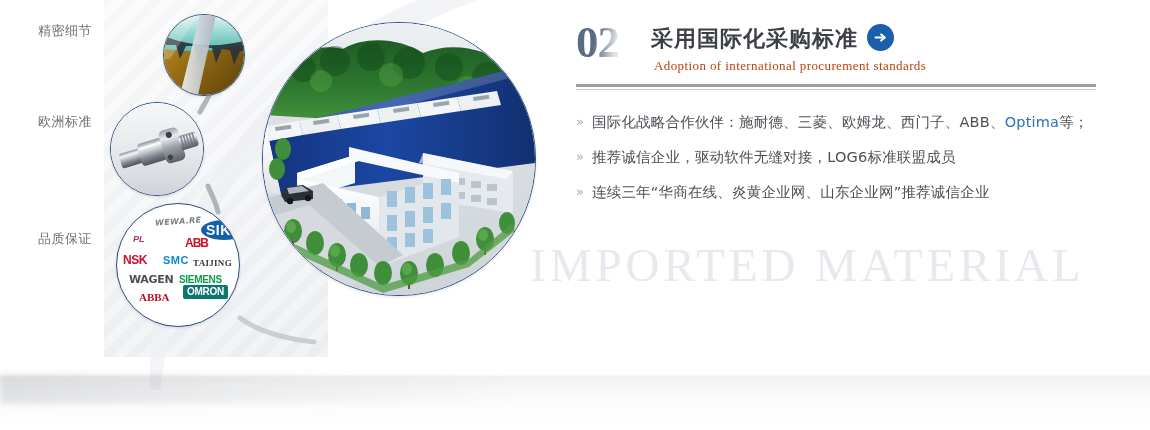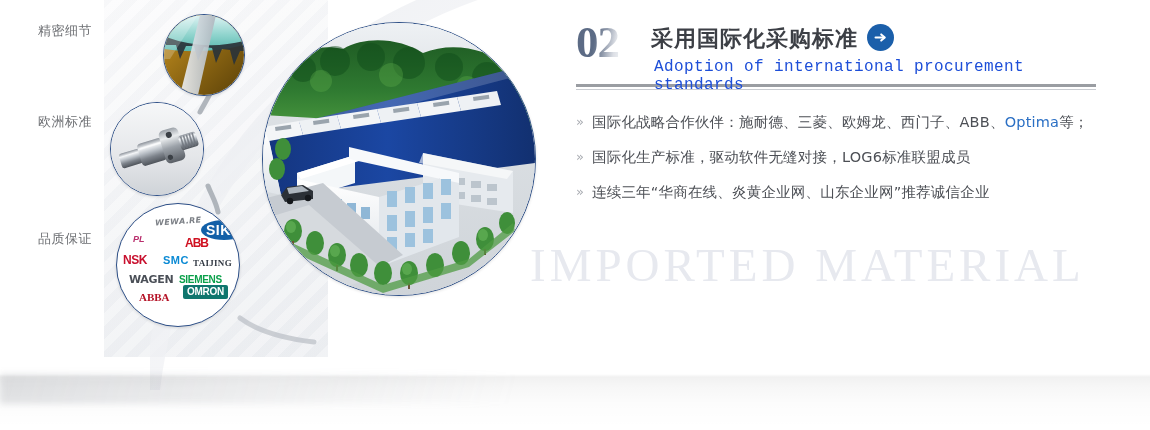--- a/index.html
+++ b/index.html
@@ -105,22 +105,22 @@
     position:absolute;left:75px;top:6px;
     font-family:"DejaVu Sans","Liberation Sans",sans-serif;
     font-size:22px;font-weight:700;color:#3c3f45;letter-spacing:1px;
   }
   .arrow-icon{
     position:absolute;left:291px;top:6px;width:27px;height:27px;border-radius:50%;
     background:#1b5faa;display:flex;align-items:center;justify-content:center;
   }
   .title-en{
     position:absolute;left:78px;top:40px;
-    font-family:Liberation Mono, monospace;
-    font-size:16px;color:#1d4ed8;letter-spacing:.4px;
+    font-family:Liberation Serif, serif;
+    font-size:13px;color:#c2410c;letter-spacing:.4px;
   }
 
   .rule{margin-top:4px;}
   .rule .r1{height:3px;background:#9a9da2;}
   .rule .r2{height:1px;background:#c9ccd1;margin-top:2px;}
 
   .bullets{margin-top:22px;}
   .bullet{
     display:flex;align-items:flex-start;margin-bottom:15px;
   }
@@ -438,21 +438,21 @@
 
     <div class="bullets">
 
       <div class="bullet">
         <div class="chev">»</div>
         <div class="btxt"><span>国际化战略合作伙伴：施耐德、三菱、欧姆龙、西门子、ABB、</span><span class="hl">Optima</span><span>等；</span></div>
       </div>
 
       <div class="bullet">
         <div class="chev">»</div>
-        <div class="btxt"><span>国际化生产标准，驱动软件无缝对接，LOG6标准联盟成员</span></div>
+        <div class="btxt"><span>推荐诚信企业，驱动软件无缝对接，LOG6标准联盟成员</span></div>
       </div>
 
       <div class="bullet">
         <div class="chev">»</div>
         <div class="btxt"><span>连续三年“华商在线、炎黄企业网、山东企业网”推荐诚信企业</span></div>
       </div>
 
     </div>
   </div>
 

